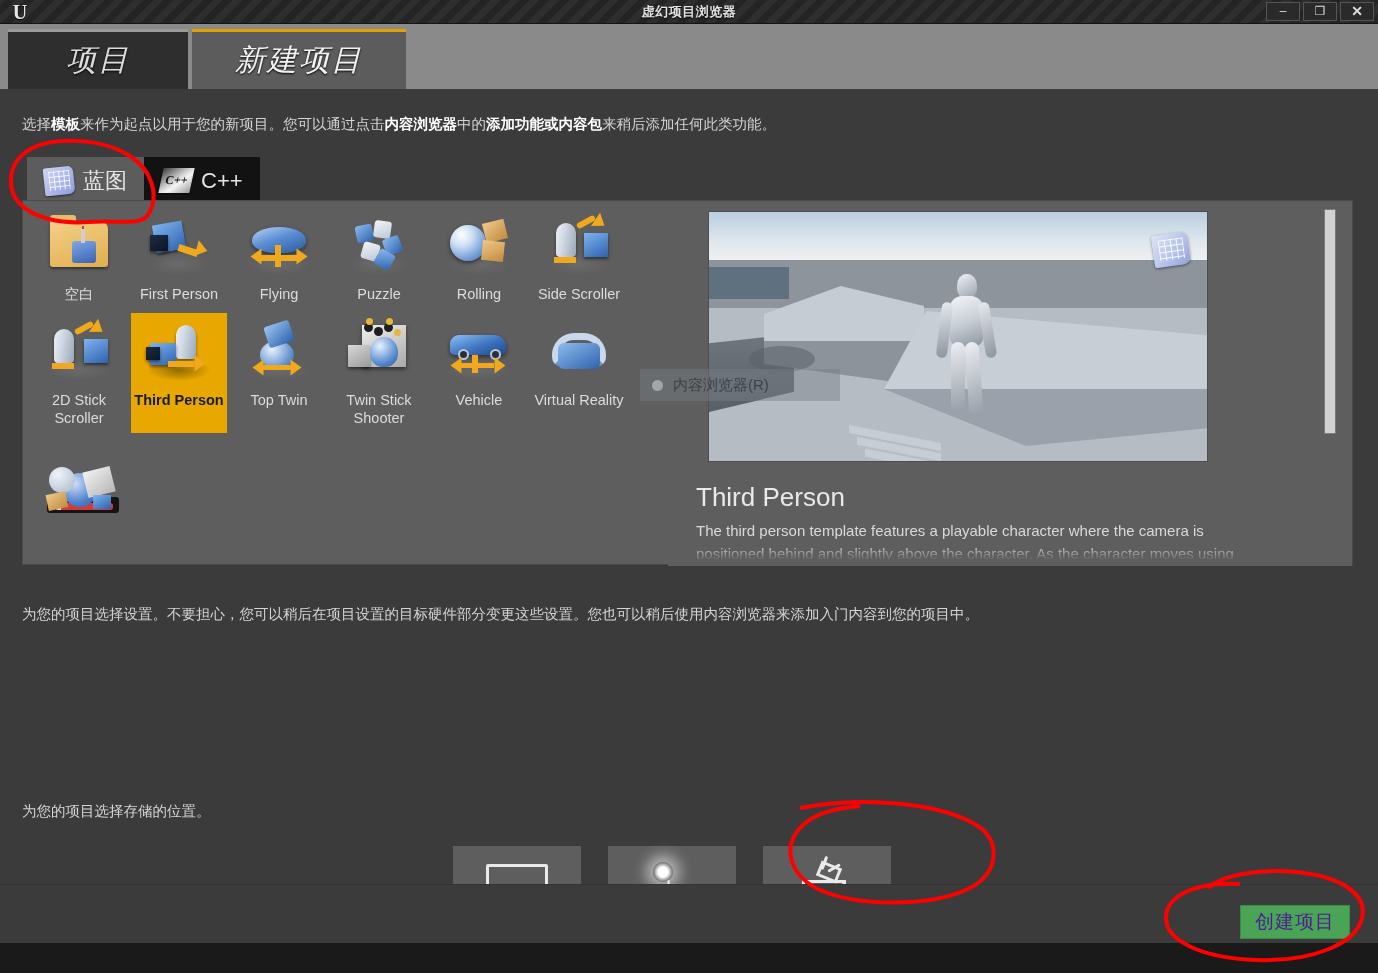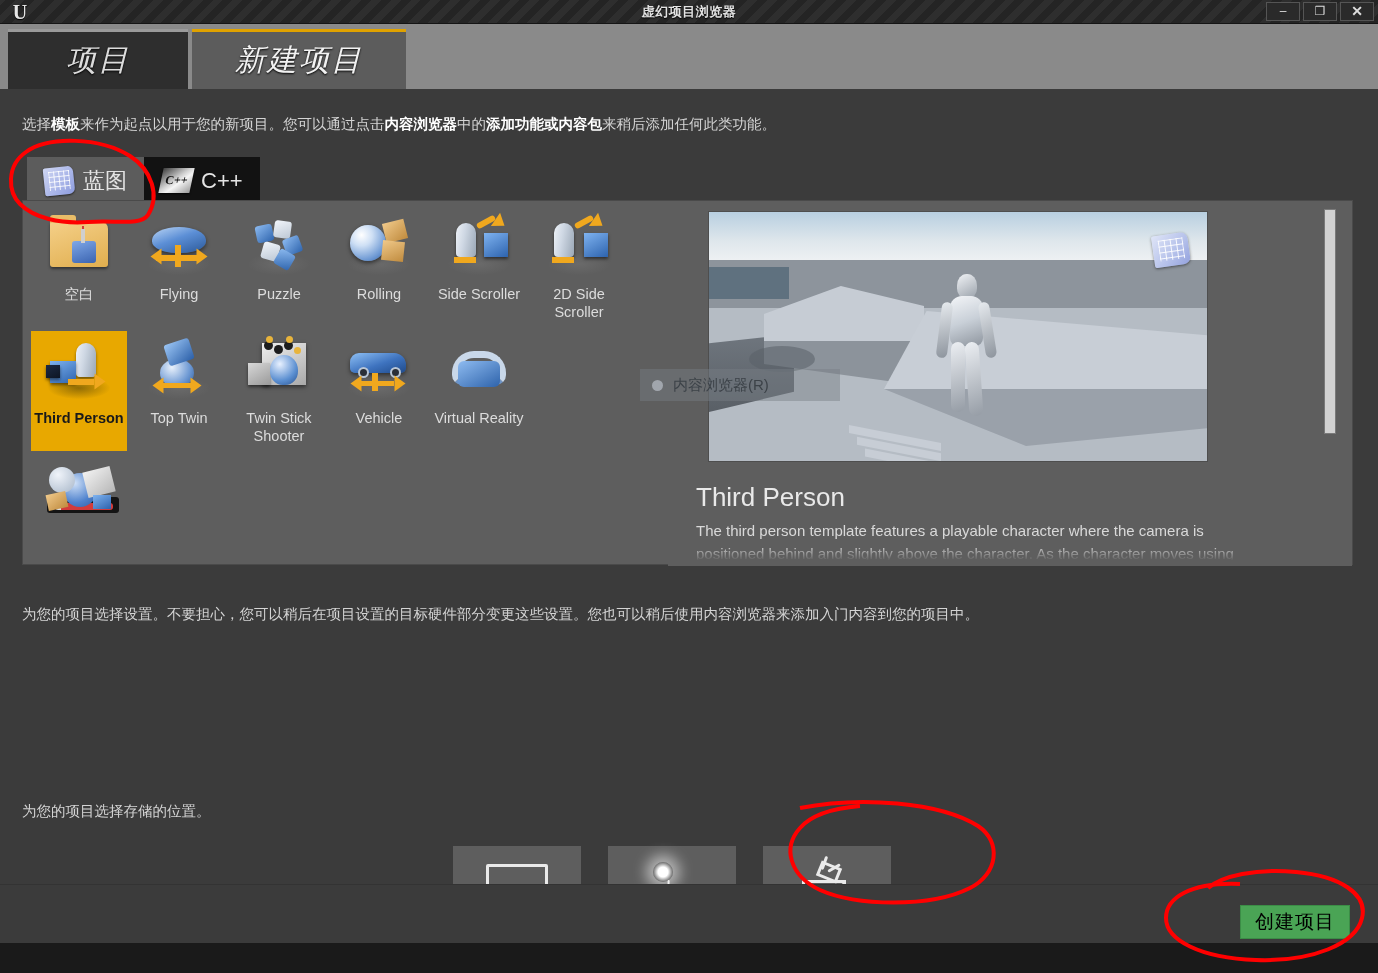--- a/index.html
+++ b/index.html
@@ -357,21 +357,21 @@
   }
 
   
   .footer{
     position:absolute; left:0; top:884px; width:1378px; height:89px; background:#3b3b3b;
     border-top:1px solid #333;
   }
   .create-btn{
     position:absolute; right:28px; top:20px; width:110px; height:34px;
     background:#4aa455; border:1px solid #3b8d46;
-    color:#000000; font-size:19px; display:flex; align-items:center; justify-content:center;
+    color:#4c1d95; font-size:19px; display:flex; align-items:center; justify-content:center;
     letter-spacing:1px;
   }
   .watermark{
     position:absolute; right:16px; top:56px; color:#f0f0f0; font-size:19px;
     text-shadow:0 1px 2px #000;
   }
   .blackbar{ position:absolute; left:0; top:943px; width:1378px; height:30px; background:#1a1a1a; }
 
   
   .anno{ position:absolute; pointer-events:none; }
@@ -419,20 +419,30 @@
         <div class="grid">
 
           <div class="tpl">
             <div class="thumb">
               <div class="folder"></div>
                 <div class="joy"></div>
             </div>
             <div class="lbl">空白</div>
           </div>
 
+          <div class="tpl">
+            <div class="thumb">
+              <div class="disc"></div>
+              <div class="bluebox" style="left:12px;top:12px;width:30px;height:28px;transform:rotate(-10deg);"></div>
+              <div class="bluebox" style="left:8px;top:24px;width:18px;height:16px;background:linear-gradient(150deg,#1d2b44,#0d1524);"></div>
+              <div class="barY" style="left:36px;top:36px;width:20px;height:7px;transform:rotate(18deg);"></div>
+              <div class="arrowY" style="left:52px;top:33px;transform:rotate(105deg);"></div>
+            </div>
+            <div class="lbl">First Person</div>
+          </div>
 
           <div class="tpl">
             <div class="thumb">
               <div class="disc"></div>
               <div class="ship"></div>
               <div class="barY" style="left:14px;top:44px;width:44px;height:6px;"></div>
               <div class="barY" style="left:33px;top:34px;width:6px;height:22px;"></div>
               <div class="arrowY" style="left:52px;top:40px;transform:rotate(90deg);"></div>
               <div class="arrowY" style="left:6px;top:40px;transform:rotate(-90deg);"></div>
             </div>
@@ -475,21 +485,21 @@
 
           <div class="tpl">
             <div class="thumb">
               <div class="disc"></div>
               <div class="capsule" style="left:12px;top:12px;"></div>
               <div class="bluebox" style="left:42px;top:22px;width:24px;height:24px;"></div>
               <div class="barY" style="left:32px;top:8px;width:20px;height:6px;border-radius:6px;transform:rotate(-28deg);"></div>
               <div class="arrowY" style="left:48px;top:6px;transform:rotate(125deg);"></div>
               <div class="barY" style="left:10px;top:46px;width:22px;height:6px;"></div>
             </div>
-            <div class="lbl">2D Side Scroller</div>
+            <div class="lbl">2D Stick Scroller</div>
           </div>
 
           <div class="tpl selected">
             <div class="thumb">
               <div class="disc" style="background:radial-gradient(ellipse at center, rgba(60,50,10,.5) 0%, rgba(232,168,0,0) 72%);"></div>
               <div class="capsule" style="left:34px;top:8px;"></div>
               <div class="bluebox" style="left:8px;top:26px;width:26px;height:22px;"></div>
               <div class="bluebox" style="left:4px;top:30px;width:14px;height:13px;background:linear-gradient(150deg,#1d2b44,#0d1524);"></div>
               <div class="barY" style="left:26px;top:44px;width:26px;height:6px;"></div>
               <div class="arrowY" style="left:50px;top:41px;transform:rotate(90deg);"></div>

